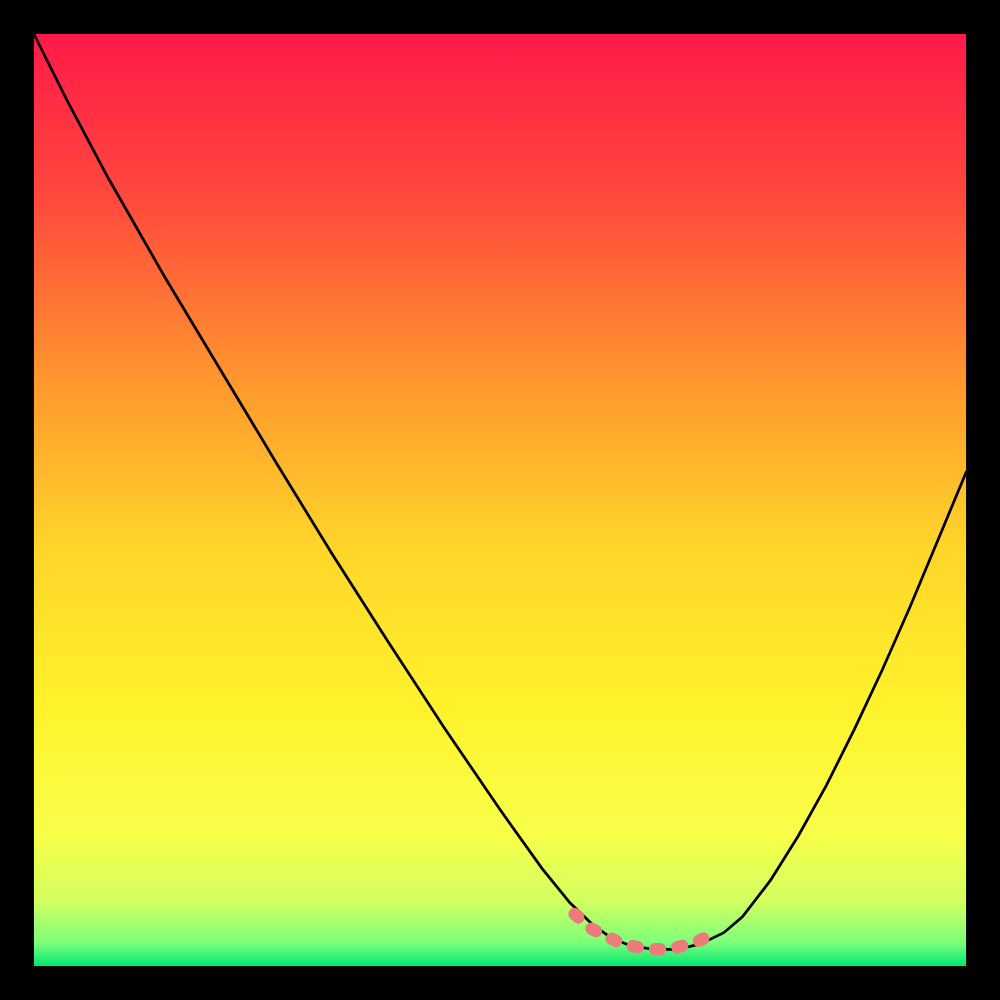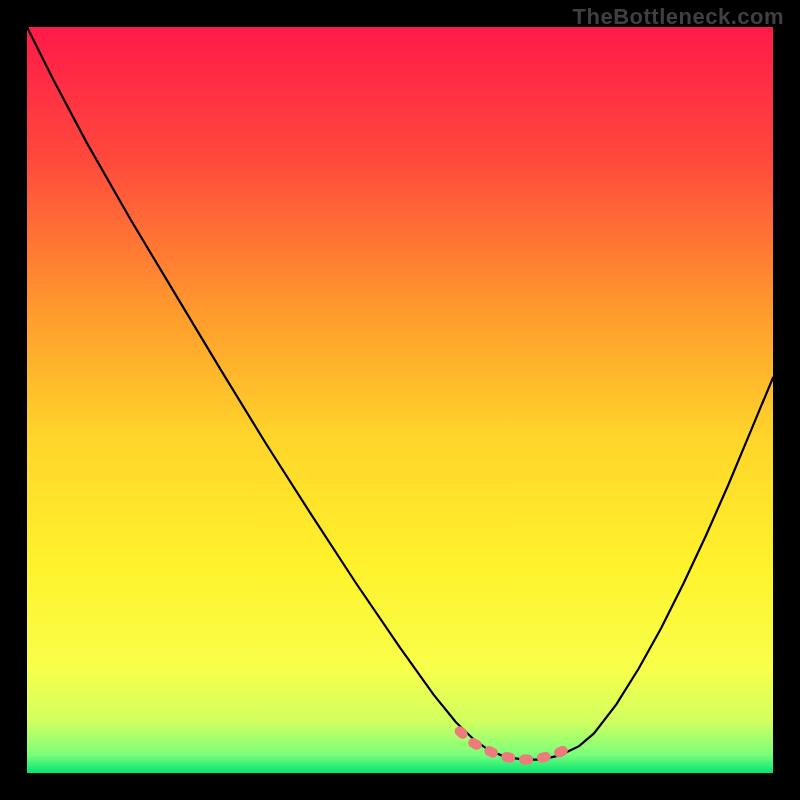--- a/index.html
+++ b/index.html
@@ -34,21 +34,20 @@
     left: 27px;
     width: 746px;
     height: 746px;
     display: block;
   }
 </style>
 </head>
 <body>
 
 <div class="frame">
-  <div class="watermark">TheBottleneck.com</div>
 
   <svg class="plot" viewBox="0 0 746 746" preserveAspectRatio="none">
     <defs>
       <linearGradient id="bg-grad" x1="0" y1="0" x2="0" y2="1">
           <stop offset="0.00%" stop-color="#ff1a49"></stop>
           <stop offset="18.00%" stop-color="#ff4a3c"></stop>
           <stop offset="38.00%" stop-color="#ff9a2d"></stop>
           <stop offset="55.00%" stop-color="#ffd52a"></stop>
           <stop offset="72.00%" stop-color="#fff22c"></stop>
           <stop offset="86.00%" stop-color="#f8ff4a"></stop>

